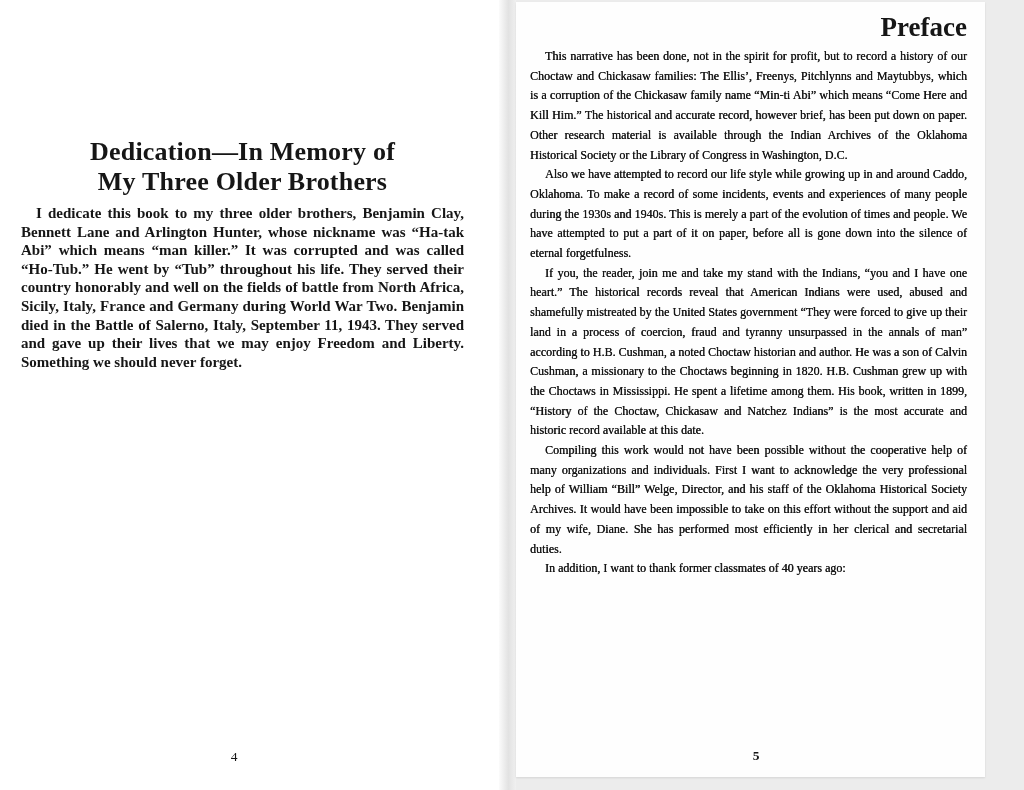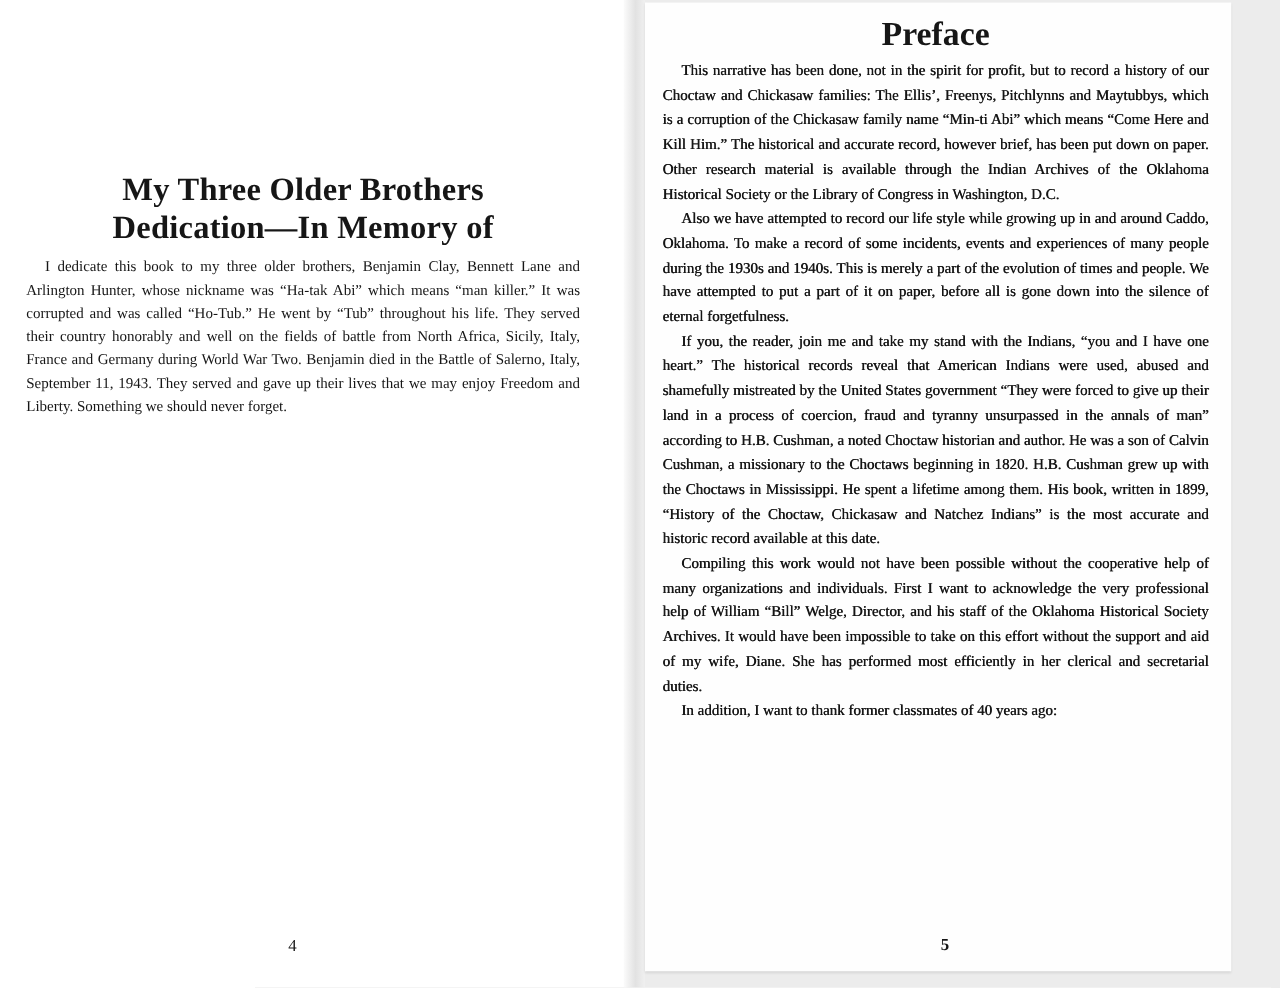--- a/index.html
+++ b/index.html
@@ -37,31 +37,32 @@
   .left-content { padding: 137px 38px 0 21px; }
   .dedication-heading {
     font-size: 26px;
     font-weight: bold;
     line-height: 30px;
     text-align: center;
     letter-spacing: 0.2px;
   }
   .left-body {
     margin-top: 7px;
-    font-size: 12px;
+    font-size: 15px;
     line-height: 18.6px;
     text-align: justify;
     text-indent: 15px;
+    font-weight: bold;
   }
   .right-content { padding: 9px 18px 0 14px; }
   .preface-heading {
     font-size: 27px;
     font-weight: bold;
     line-height: 32px;
-    text-align: center;
+    text-align: right;
   }
   .right-body { margin-top: 4px; }
   .right-body p {
     font-size: 12px;
     line-height: 19.7px;
     text-align: justify;
     text-indent: 15px;
     text-shadow: 0.3px 0 0 currentColor; 
   }
   .page-number {
@@ -81,22 +82,22 @@
   }
 </style>
 </head>
 <body>
 
 <div class="spread">
 
   <section class="page left-page">
     <div class="left-content">
       <h1 class="dedication-heading">
+        <span style="display:block">Dedication—In Memory of</span>
         <span style="display:block">My Three Older Brothers</span>
-        <span style="display:block">Dedication—In Memory of</span>
       </h1>
       <p class="left-body">I dedicate this book to my three older brothers, Benjamin Clay, Bennett Lane and Arlington Hunter, whose nickname was “Ha-tak Abi” which means “man killer.” It was corrupted and was called “Ho-Tub.” He went by “Tub” throughout his life. They served their country honorably and well on the fields of battle from North Africa, Sicily, Italy, France and Germany during World War Two. Benjamin died in the Battle of Salerno, Italy, September 11, 1943. They served and gave up their lives that we may enjoy Freedom and Liberty. Something we should never forget.</p>
     </div>
     <div class="page-number page-number-left">4</div>
   </section>
 
   <div class="gutter-shadow"></div>
 
   <section class="page right-page">
     <div class="right-content">

